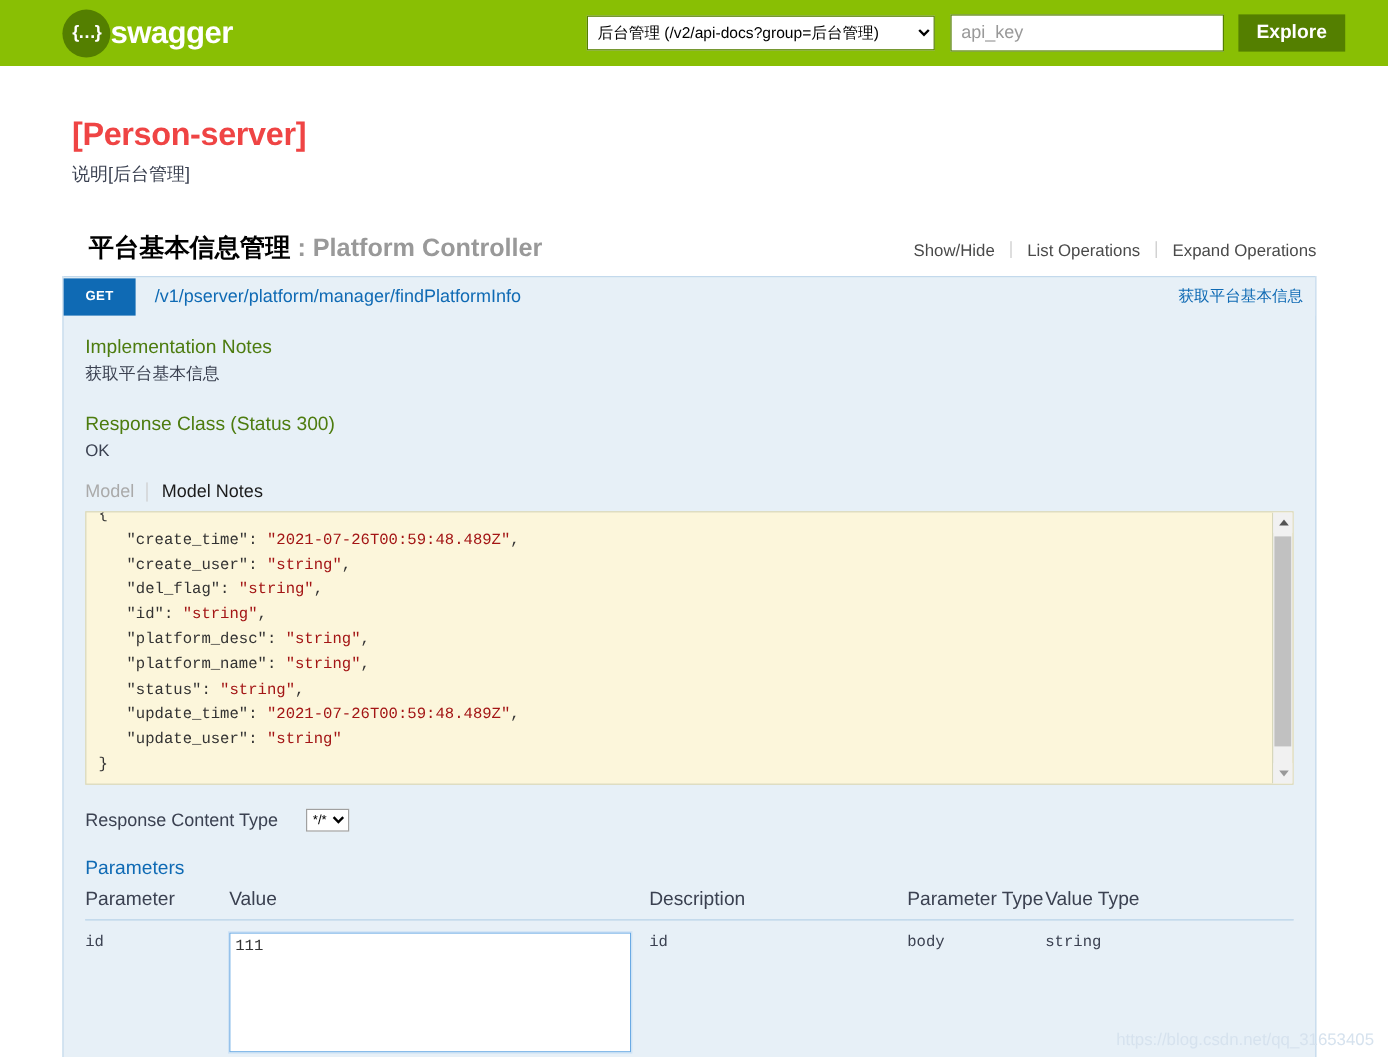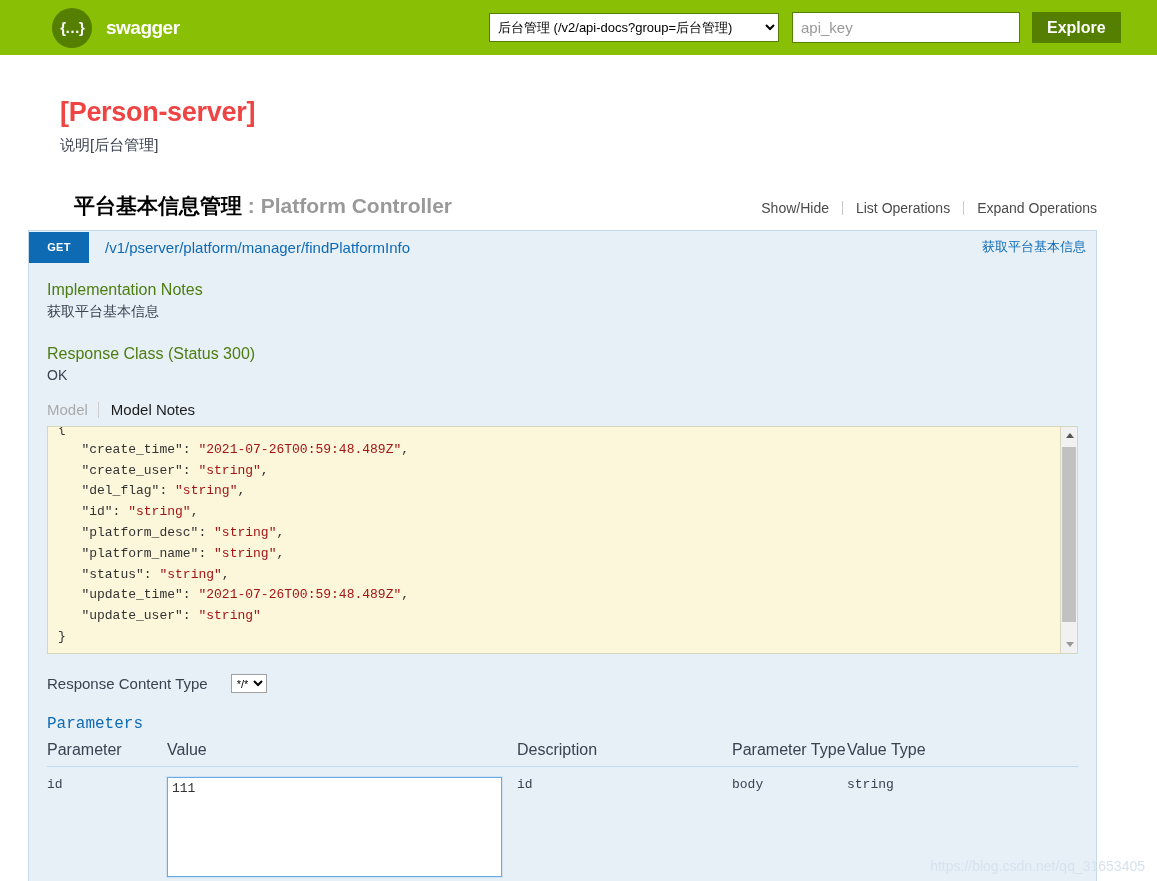--- a/index.html
+++ b/index.html
@@ -31,23 +31,22 @@
     display: flex;
     align-items: center;
     justify-content: center;
     color: #ffffff;
     font-size: 15px;
     font-weight: bold;
     letter-spacing: -1px;
     font-family: "Liberation Sans", sans-serif;
   }
   #logo-text {
-    margin-left: 14px;
     color: #ffffff;
-    font-size: 19px;
+    font-size: 26px;
     font-weight: bold;
     letter-spacing: -0.5px;
   }
   #topbar-controls {
     position: absolute;
     left: 489px;
     top: 12px;
     display: flex;
     align-items: center;
   }
@@ -134,21 +133,21 @@
     cursor: pointer;
   }
   #resource-ops a:last-child { padding-right: 0; }
   #resource-ops .sep {
     width: 1px; height: 14px;
     background: #c8c8c8;
   }
 
   
   #operation {
-    margin: 10px 60px 0 28px;
+    margin: 10px 60px 0 52px;
     border: 1px solid #c3d9ec;
     border-top: none;
     background: #e7f0f7;
   }
   #op-header {
     display: flex;
     align-items: center;
     height: 33px;
     background: #e7f0f7;
     border-top: 1px solid #c3d9ec;
@@ -291,21 +290,20 @@
     border: 1px solid #a0a0a0;
     background: #fff;
     padding: 0 1px;
   }
 
   
   #params-title {
     color: #0f6ab4;
     font-size: 16px;
     margin: 22px 0 8px 0;
-    font-family: Liberation Mono, monospace;
   }
   #params-table {
     width: 100%;
     border-collapse: collapse;
     font-size: 13px;
   }
   #params-table th {
     text-align: left;
     font-weight: normal;
     color: #3b4151;

